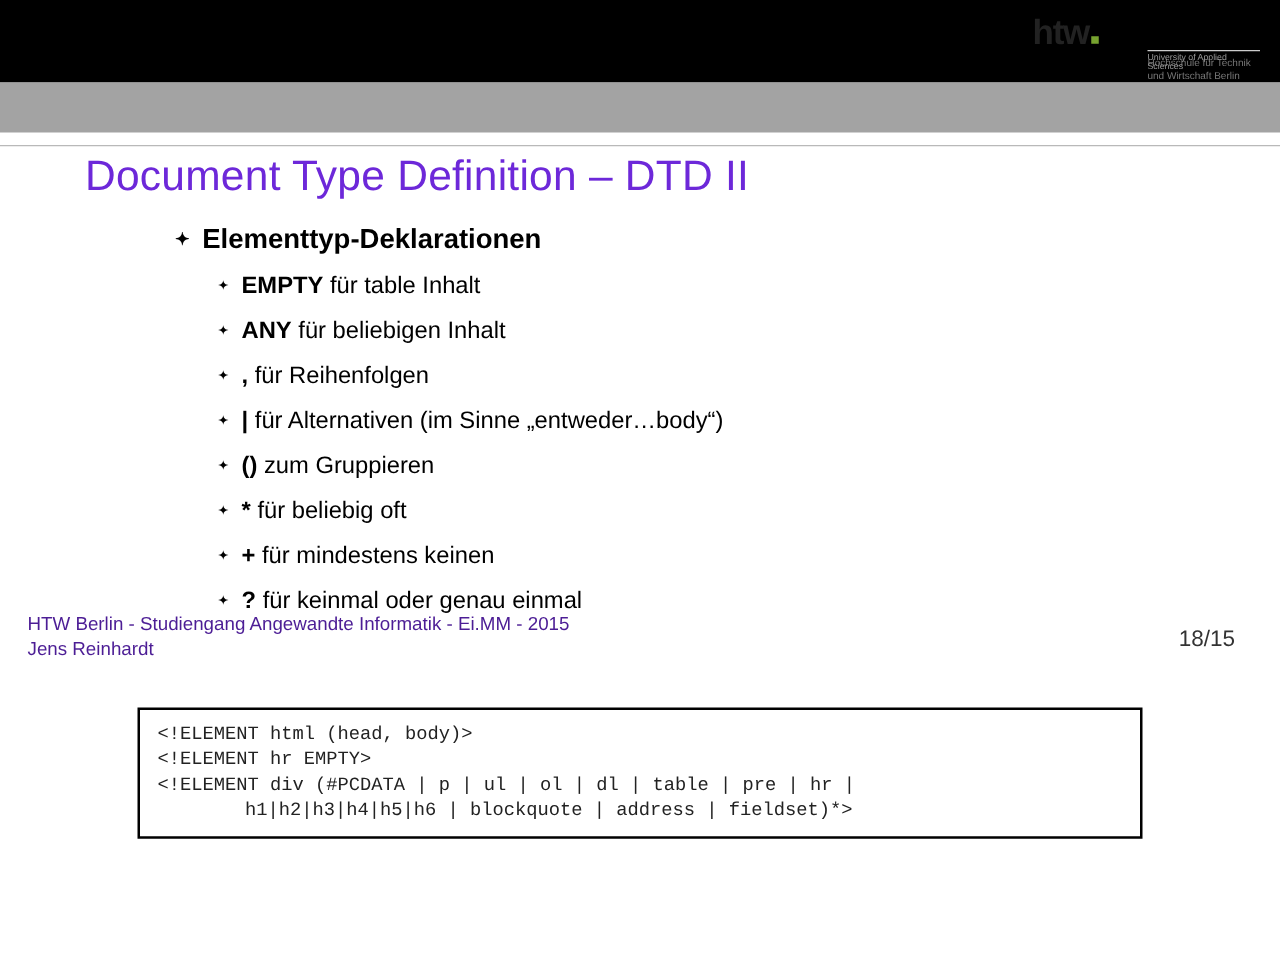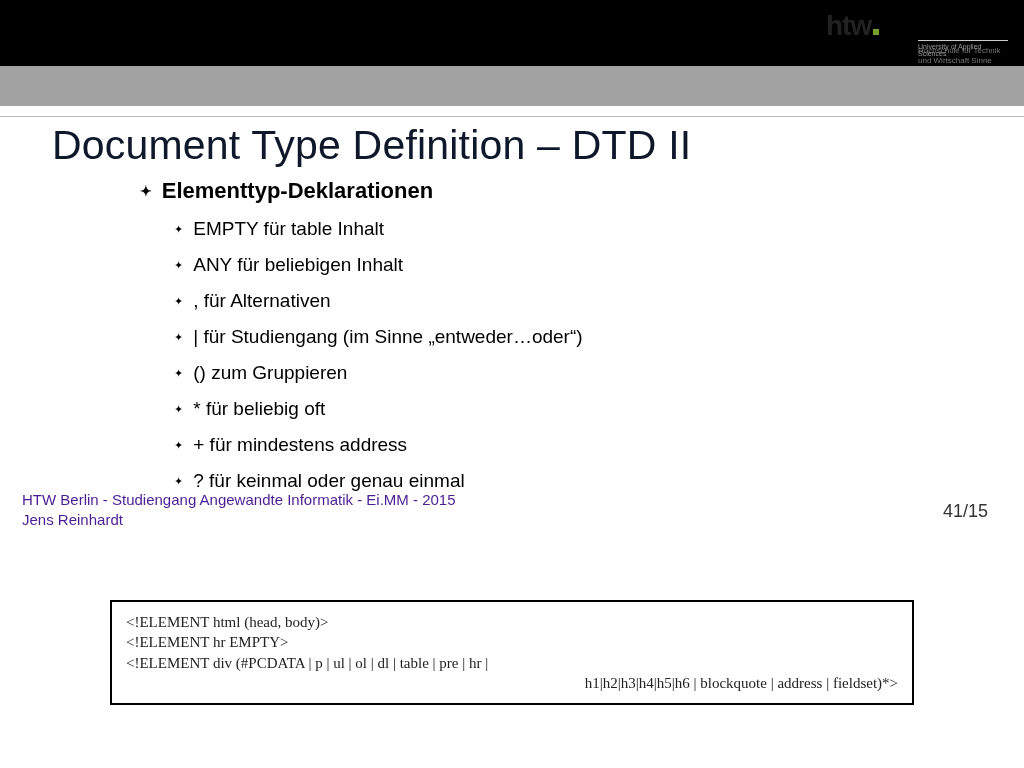--- a/index.html
+++ b/index.html
@@ -6,44 +6,44 @@
   html, body { width: 1024px; height: 768px; font-family: Arial, Helvetica, sans-serif; background: #fff; color: #222; }
   .slide { width: 1024px; height: 552px; position: relative; }
   .top-black { position: absolute; top: 0; left: 0; width: 100%; height: 66px; background: #000; }
   .logo-block { position: absolute; top: 10px; right: 18px; width: 180px; text-align: left; color: #777; }
   .logo-main { font-family: Arial, sans-serif; font-size: 28px; font-weight: 700; letter-spacing: -1px; color: #222; display: inline-block; }
   .logo-dot { display: inline-block; width: 6px; height: 6px; background: #77a22f; vertical-align: baseline; margin-left: 2px; }
   .logo-sub { font-size: 8px; line-height: 1.2; color: #777; position: absolute; left: 92px; top: 4px; margin-top: 32px; }
   .logo-sub2 { font-size: 7px; color: #999; position: absolute; left: 92px; top: 30px; border-top: 1px solid #ccc; padding-top: 2px; width: 90px; }
   .grey-bar { position: absolute; top: 66px; left: 0; width: 100%; height: 40px; background: #a3a3a3; }
   .hr-line { position: absolute; top: 116px; left: 0; width: 100%; border-top: 1px solid #b9b9b9; }
-  .title { position: absolute; top: 122px; left: 52px; font-size: 41px; font-weight: 400; color: #0f172a; letter-spacing: 0.2px; }
+  .title { position: absolute; top: 122px; left: 68px; font-size: 34px; font-weight: 400; color: #6d28d9; letter-spacing: 0.2px; }
   .content { position: absolute; top: 178px; left: 140px; width: 760px; }
   .h2 { font-size: 22px; font-weight: 700; color: #000; margin-bottom: 14px; display: flex; align-items: center; }
   .h2 .dia { margin-right: 10px; font-size: 14px; }
   .item { font-size: 19px; color: #000; margin: 0 0 14px 34px; display: flex; align-items: baseline; }
   .item .dia { margin-right: 10px; font-size: 11px; position: relative; top: -2px; }
-  .bold { font-weight: 400; text-align: right; }
-  .code-box { position: absolute; top: 600px; left: 110px; width: 804px; border: 2px solid #000; padding: 10px 14px; font-size: 15px; line-height: 1.35; font-family: Liberation Serif, serif; }
-  .code-box .indent { padding-left: 70px; display: block; text-align: right; }
+  .bold { font-weight: 700; text-align: right; }
+  .code-box { position: absolute; top: 566px; left: 110px; width: 804px; border: 2px solid #000; padding: 10px 14px; font-size: 15px; line-height: 1.35; font-family: Liberation Mono, monospace; }
+  .code-box .indent { padding-left: 70px; display: block; }
   .footer { position: absolute; bottom: 22px; left: 22px; font-size: 15px; color: #4c1d95; line-height: 1.35; }
   .pagenum { position: absolute; bottom: 30px; right: 36px; font-size: 18px; color: #333; }
   .dia { color: #000; }
 </style>
 </head>
 <body>
 <div class="slide">
 
 <div class="top-black"></div>
 
 <div class="logo-block">
   <span class="logo-main">htw</span><span class="logo-dot"></span>
   <div class="logo-sub">
     <span>Hochschule für Technik</span><br>
-    <span>und Wirtschaft Sinne</span>
+    <span>und Wirtschaft Berlin</span>
   </div>
   <div class="logo-sub2">University of Applied Sciences</div>
 </div>
 
 <div class="grey-bar"></div>
 <div class="hr-line"></div>
 
 <div class="title">Document Type Definition – DTD II</div>
 
 <div class="content">
@@ -55,51 +55,51 @@
   <div class="item">
     <span class="dia">✦</span>
     <span><span class="bold">EMPTY</span><span> für table Inhalt</span></span>
   </div>
   <div class="item">
     <span class="dia">✦</span>
     <span><span class="bold">ANY</span><span> für beliebigen Inhalt</span></span>
   </div>
   <div class="item">
     <span class="dia">✦</span>
-    <span><span class="bold">,</span><span> für Alternativen</span></span>
+    <span><span class="bold">,</span><span> für Reihenfolgen</span></span>
   </div>
   <div class="item">
     <span class="dia">✦</span>
-    <span><span class="bold">|</span><span> für Studiengang (im Sinne „entweder…oder“)</span></span>
+    <span><span class="bold">|</span><span> für Alternativen (im Sinne „entweder…body“)</span></span>
   </div>
   <div class="item">
     <span class="dia">✦</span>
     <span><span class="bold">()</span><span> zum Gruppieren</span></span>
   </div>
   <div class="item">
     <span class="dia">✦</span>
     <span><span class="bold">*</span><span> für beliebig oft</span></span>
   </div>
   <div class="item">
     <span class="dia">✦</span>
-    <span><span class="bold">+</span><span> für mindestens address</span></span>
+    <span><span class="bold">+</span><span> für mindestens keinen</span></span>
   </div>
   <div class="item">
     <span class="dia">✦</span>
     <span><span class="bold">?</span><span> für keinmal oder genau einmal</span></span>
   </div>
 </div>
 
 <div class="code-box">
   <div>&lt;!ELEMENT html (head, body)&gt;</div>
   <div>&lt;!ELEMENT hr EMPTY&gt;</div>
   <div>&lt;!ELEMENT div (#PCDATA | p | ul | ol | dl | table | pre | hr |</div>
   <span class="indent">h1|h2|h3|h4|h5|h6 | blockquote | address | fieldset)*&gt;</span>
 </div>
 
 <div class="footer">
   <div>HTW Berlin - Studiengang Angewandte Informatik - Ei.MM - 2015</div>
   <div>Jens Reinhardt</div>
 </div>
 
-<div class="pagenum">41/15</div>
+<div class="pagenum">18/15</div>
 
 </div>
 
 </body></html>

